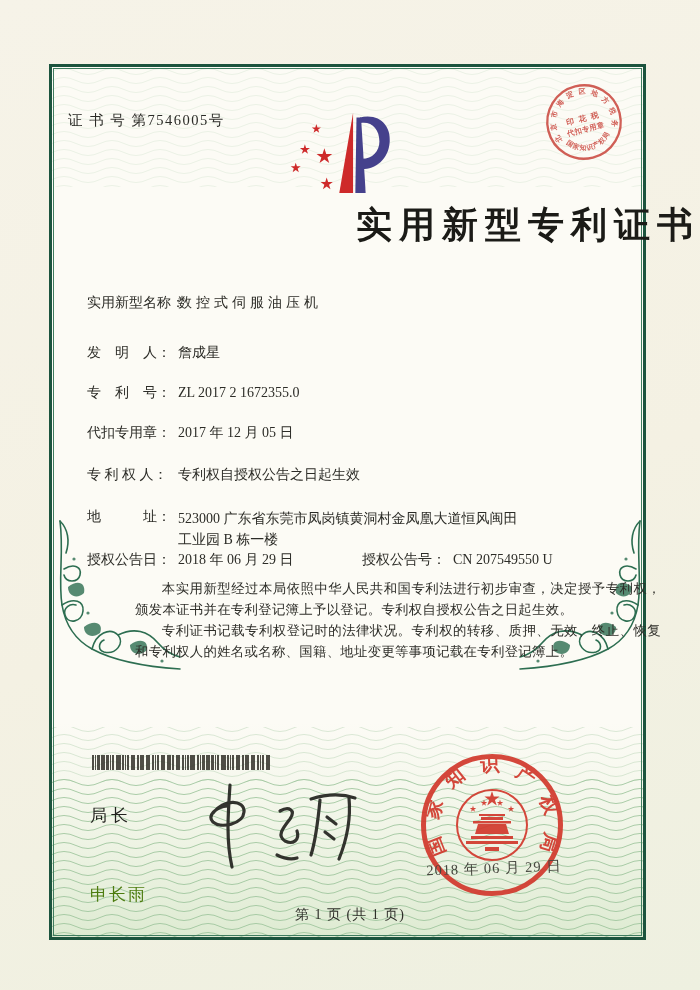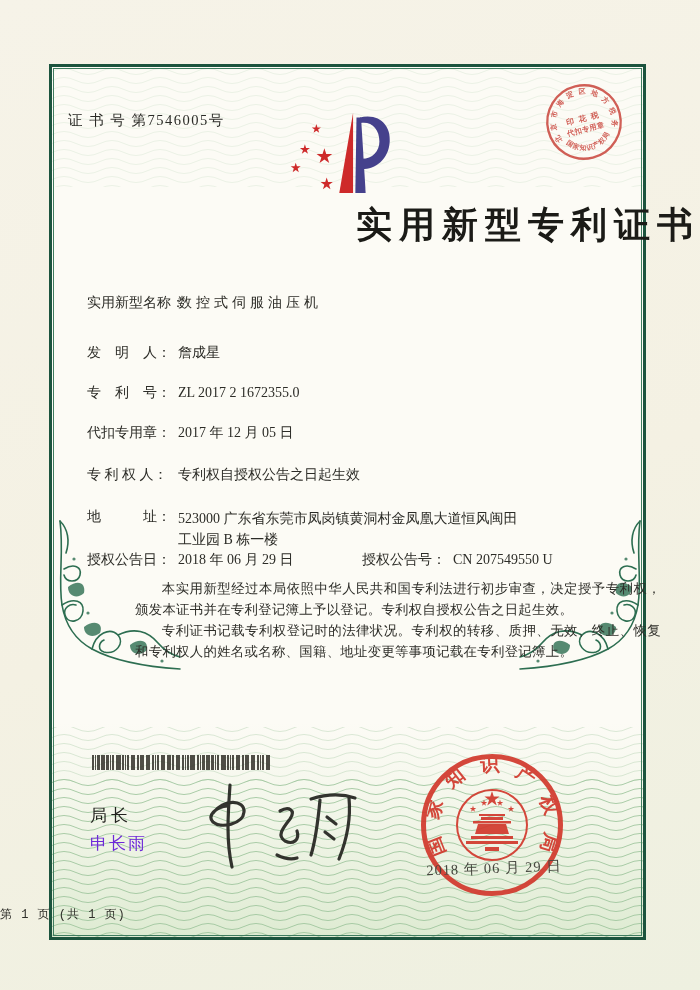--- a/index.html
+++ b/index.html
@@ -56,31 +56,31 @@
   .barcode{
     position:absolute;left:92px;top:755px;width:178px;height:15px;opacity:.88;
     background:
       repeating-linear-gradient(90deg,#39372f 0 2px,transparent 2px 5px),
       repeating-linear-gradient(90deg,#39372f 0 1px,transparent 1px 7px),
       repeating-linear-gradient(90deg,#39372f 0 1px,transparent 1px 3px);
   }
 
   
   .director-title{position:absolute;left:90px;top:804px;font-size:17px;letter-spacing:4px;color:#22221e;}
-  .director-name{position:absolute;left:90px;top:832px;font-size:17px;letter-spacing:2px;color:#6d28d9;}
+  .director-name{position:absolute;left:90px;top:883px;font-size:17px;letter-spacing:2px;color:#4d7c0f;}
   .signature{position:absolute;left:185px;top:779px;width:175px;height:100px;}
 
   
   .seal{position:absolute;left:417px;top:750px;width:150px;height:150px;opacity:.93;}
   .seal-date{
     position:absolute;left:420px;top:859px;width:148px;text-align:center;
     font-size:14.5px;letter-spacing:1px;color:#45463e;transform:rotate(-2deg);
   }
 
-  .footer{position:absolute;left:0;right:0;top:906px;font-size:12px;color:#2e2e29;letter-spacing:1px;font-family:Liberation Mono, monospace;}
+  .footer{position:absolute;left:0;right:0;top:906px;text-align:center;font-size:14px;color:#2e2e29;letter-spacing:1px;}
 </style>
 </head>
 <body>
 
 <div class="page">
 
   <div class="frame">
     <svg class="interior-bg" viewBox="0 0 591 870" preserveAspectRatio="none">
       <defs>
         <pattern id="wv" width="48" height="9" patternUnits="userSpaceOnUse">

